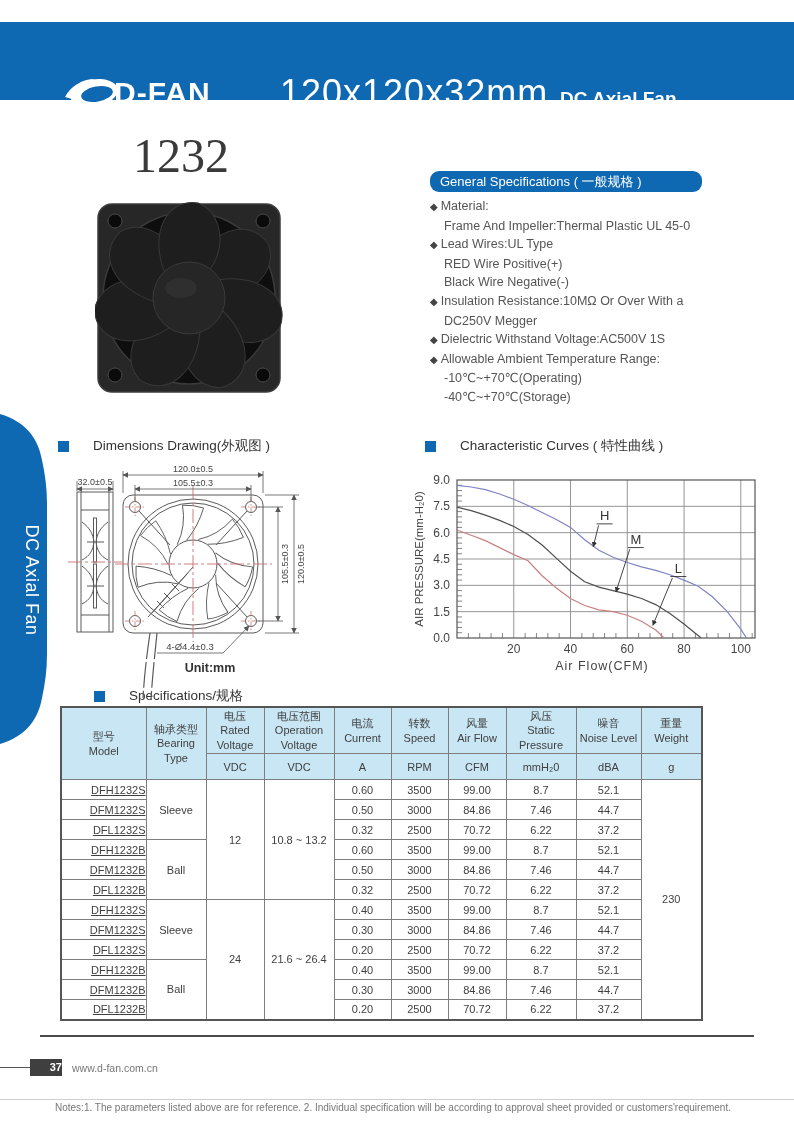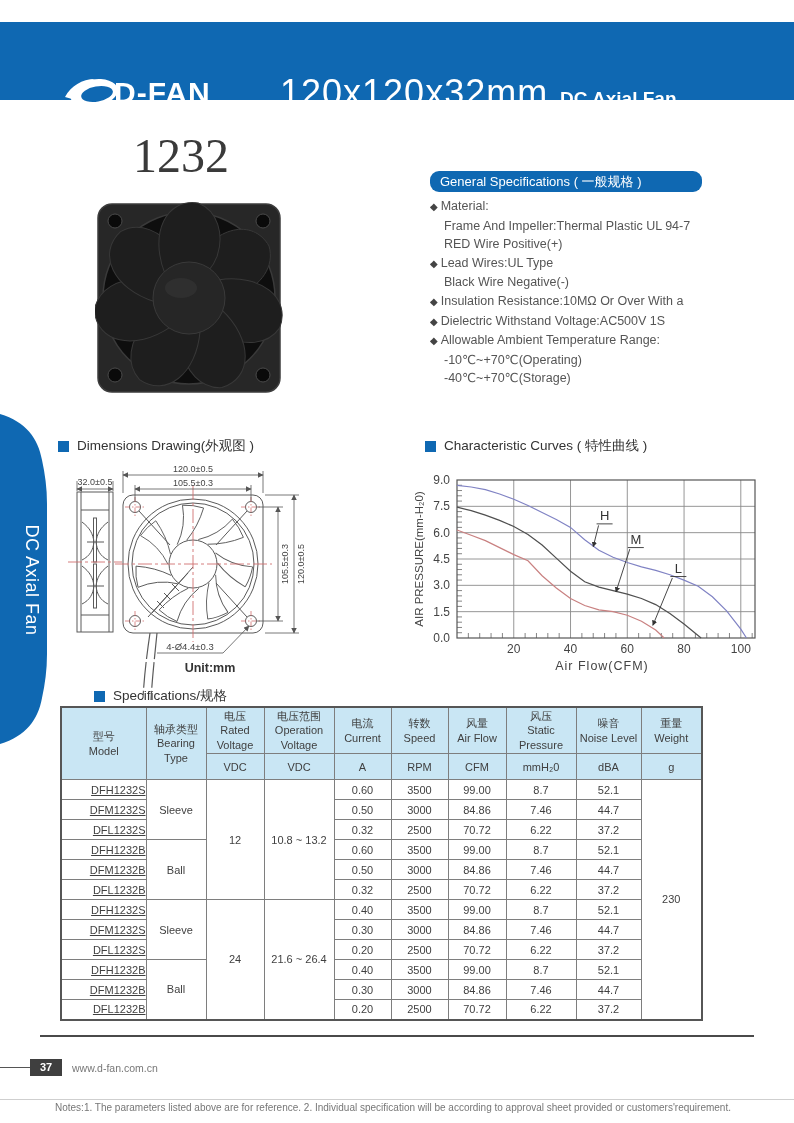--- a/index.html
+++ b/index.html
@@ -16,21 +16,21 @@
             font-family:"Liberation Serif","DejaVu Serif",serif;text-align:center;}
   .photo{position:absolute;left:95px;top:198px;}
   
   .gs-bar{position:absolute;left:430px;top:171px;width:272px;height:21px;background:#0f68b2;
           color:#fff;font-size:13px;line-height:21px;padding-left:10px;box-sizing:border-box;border-radius:9px;}
   .gs-list{position:absolute;left:430px;top:197px;width:330px;}
   .gs-line{font-size:12.5px;color:#555;line-height:18.6px;white-space:nowrap;}
   .gs-line .diamond{font-size:10px;margin-right:3px;color:#444;}
   .gs-line.indent{padding-left:14px;}
   
-  .sec{position:absolute;display:flex;align-items:center;gap:8px;font-size:13.5px;color:#333;font-weight:500;}
+  .sec{position:absolute;display:flex;align-items:center;gap:24px;font-size:13.5px;color:#333;font-weight:500;}
   .sq{width:11px;height:11px;background:#0f68b2;flex:0 0 auto;}
   
   .side-tab{position:absolute;left:0;top:414px;}
   
   .drawing{position:absolute;left:60px;top:460px;}
   .chart{position:absolute;left:410px;top:460px;}
   
   .tbl-wrap{position:absolute;left:60px;top:706px;}
   table.spec{border-collapse:collapse;table-layout:fixed;width:641px;font-size:11px;color:#3f3f3f;
              border:2px solid #565656;}
@@ -39,21 +39,21 @@
   table.spec thead tr.h1 th{height:45px;}
   table.spec thead tr.h2 th{height:25px;}
   table.spec tbody tr{height:20px;}
   table.spec td.c-model{text-align:right;padding-left:9px;text-decoration:underline;}
   .zh,.en{display:block;line-height:1.3;}
   
   .foot-rule{position:absolute;left:40px;top:1035px;width:714px;border-top:2px solid #4a4a4a;}
   .notes{position:absolute;left:55px;top:1102px;width:700px;font-size:10px;color:#777;}
   .badge-line{position:absolute;left:0;top:1067px;width:30px;border-top:1px solid #555;}
   .page-badge{position:absolute;left:30px;top:1059px;width:32px;height:17px;background:#3f3f3f;color:#fff;
-              font-size:11px;font-weight:bold;text-align:center;line-height:17px;}
+              font-size:11px;font-weight:bold;text-align:right;line-height:17px;}
   .website{position:absolute;left:72px;top:1062px;font-size:10.5px;color:#777;}
   .bottom-line{position:absolute;left:0;top:1099px;width:794px;border-top:1px solid #cfcfcf;}
   svg text{font-family:"Liberation Sans","DejaVu Sans",sans-serif;}
 </style>
 </head>
 <body>
 
 <div id="page">
 
   <div class="band">
@@ -85,25 +85,26 @@
     <ellipse cx="86" cy="90" rx="16" ry="10" fill="#333" opacity="0.7"></ellipse>
     <circle cx="20" cy="23" r="7" fill="#0a0a0a" stroke="#4a4a4a"></circle>
     <circle cx="168" cy="23" r="7" fill="#0a0a0a" stroke="#4a4a4a"></circle>
     <circle cx="20" cy="177" r="7" fill="#0a0a0a" stroke="#4a4a4a"></circle>
     <circle cx="168" cy="177" r="7" fill="#0a0a0a" stroke="#4a4a4a"></circle>
   </svg>
 
   <div class="gs-bar">General Specifications ( 一般规格 )</div>
   <div class="gs-list">
       <div class="gs-line"><span class="diamond">◆</span><span>Material:</span></div>
-      <div class="gs-line indent"><span>Frame And Impeller:Thermal Plastic UL 94-7</span></div>
+      <div class="gs-line indent"><span>Frame And Impeller:Thermal Plastic UL 45-0</span></div>
+      <div class="gs-line"><span class="diamond">◆</span><span>Lead Wires:UL Type</span></div>
       <div class="gs-line indent"><span>RED Wire Positive(+)</span></div>
-      <div class="gs-line"><span class="diamond">◆</span><span>Lead Wires:UL Type</span></div>
       <div class="gs-line indent"><span>Black Wire Negative(-)</span></div>
       <div class="gs-line"><span class="diamond">◆</span><span>Insulation Resistance:10MΩ Or Over With a</span></div>
+      <div class="gs-line indent"><span>DC250V Megger</span></div>
       <div class="gs-line"><span class="diamond">◆</span><span>Dielectric Withstand Voltage:AC500V 1S</span></div>
       <div class="gs-line"><span class="diamond">◆</span><span>Allowable Ambient Temperature Range:</span></div>
       <div class="gs-line indent"><span>-10℃~+70℃(Operating)</span></div>
       <div class="gs-line indent"><span>-40℃~+70℃(Storage)</span></div>
     </div>
 
   <div class="sec" style="left:58px;top:437px;">
     <span class="sq"></span>
     <span>Dimensions Drawing(外观图 )</span>
   </div>

